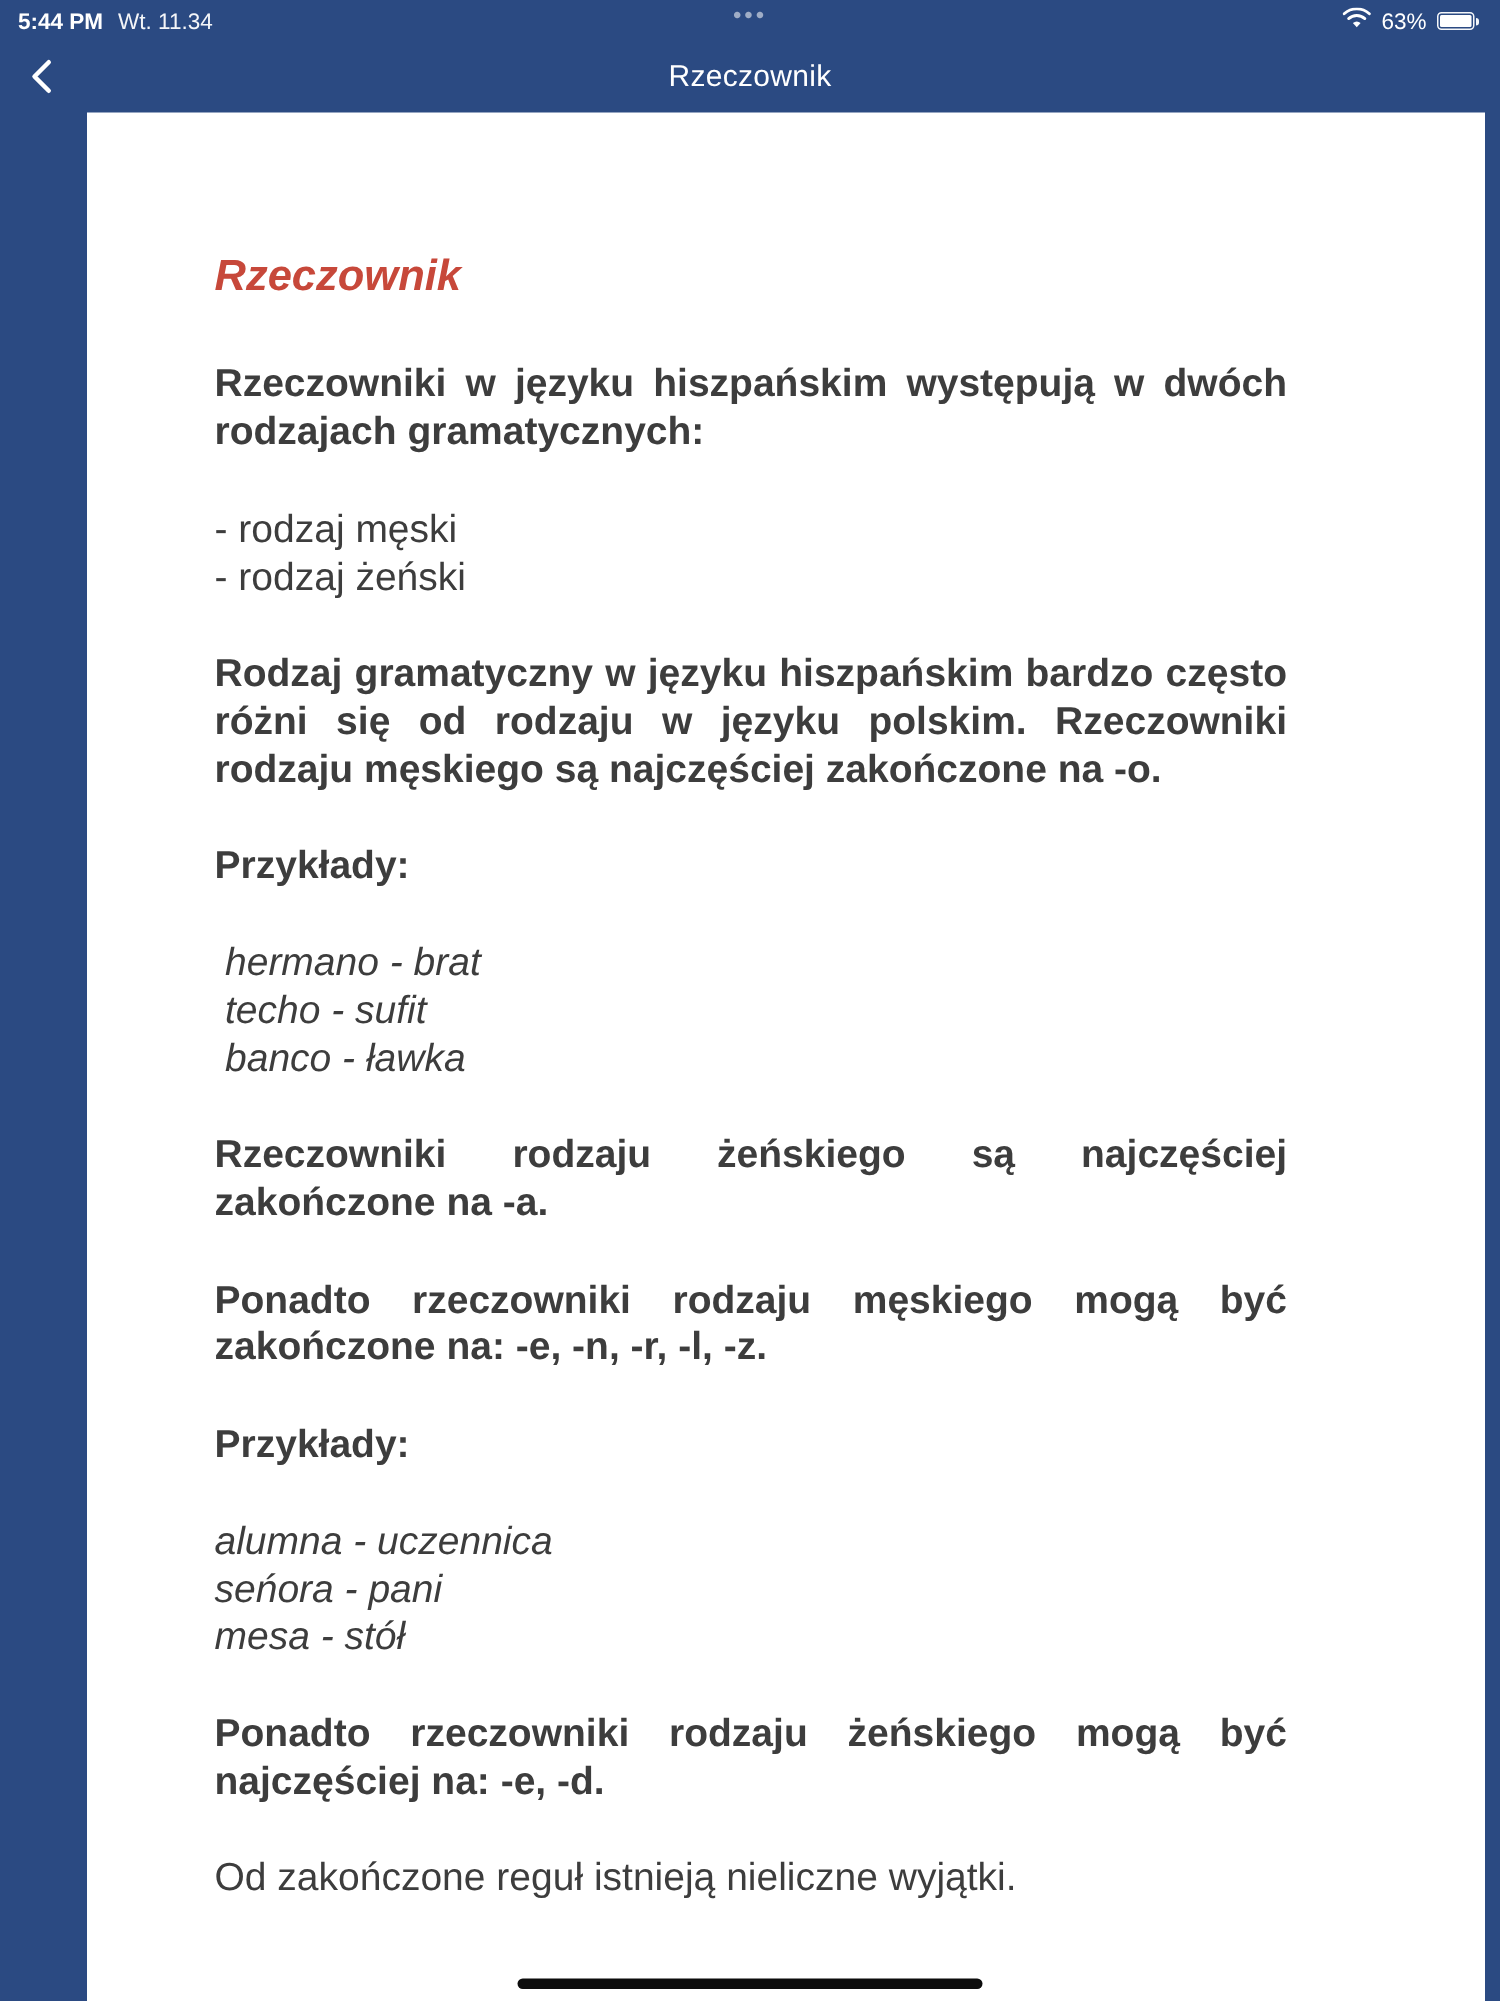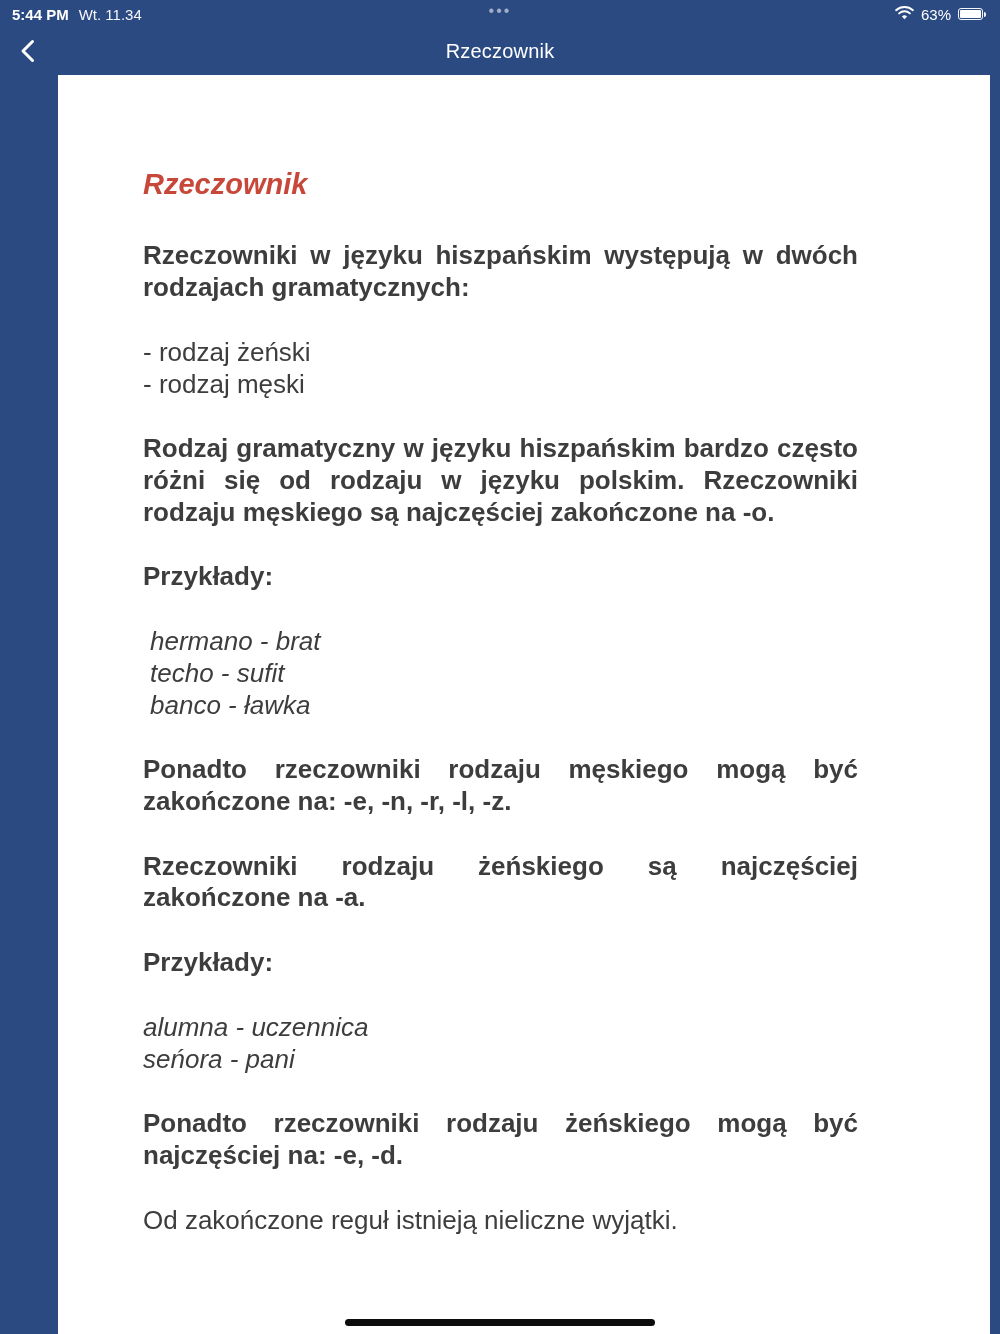--- a/index.html
+++ b/index.html
@@ -152,43 +152,44 @@
     <div class="nav-title">Rzeczownik</div>
   </div>
 </header>
 
 <main class="document">
   <h1 class="doc-heading">Rzeczownik</h1>
 
   <p class="para just">Rzeczowniki w języku hiszpańskim występują w dwóch rodzajach gramatycznych:</p>
 
   <div class="list-block">
+    <div>- rodzaj męski</div>
     <div>- rodzaj żeński</div>
-    <div>- rodzaj męski</div>
   </div>
 
   <p class="para just">Rodzaj gramatyczny w języku hiszpańskim bardzo często różni się od rodzaju w języku polskim. Rzeczowniki rodzaju męskiego są najczęściej zakończone na -o.</p>
 
   <div class="example-label">Przykłady:</div>
 
   <div class="example-block indented">
     <div>hermano - brat</div>
     <div>techo - sufit</div>
     <div>banco - ławka</div>
   </div>
 
+  <p class="para just">Rzeczowniki rodzaju żeńskiego są najczęściej zakończone na -a.</p>
+
   <p class="para just">Ponadto rzeczowniki rodzaju męskiego mogą być zakończone na: -e, -n, -r, -l, -z.</p>
-
-  <p class="para just">Rzeczowniki rodzaju żeńskiego są najczęściej zakończone na -a.</p>
 
   <div class="example-label">Przykłady:</div>
 
   <div class="example-block">
     <div>alumna - uczennica</div>
     <div>seńora - pani</div>
+    <div>mesa - stół</div>
   </div>
 
   <p class="para just">Ponadto rzeczowniki rodzaju żeńskiego mogą być najczęściej na: -e, -d.</p>
 
   <p class="para">Od zakończone reguł istnieją nieliczne wyjątki.</p>
 </main>
 
 <div class="home-indicator"></div>
 
 </body></html>

